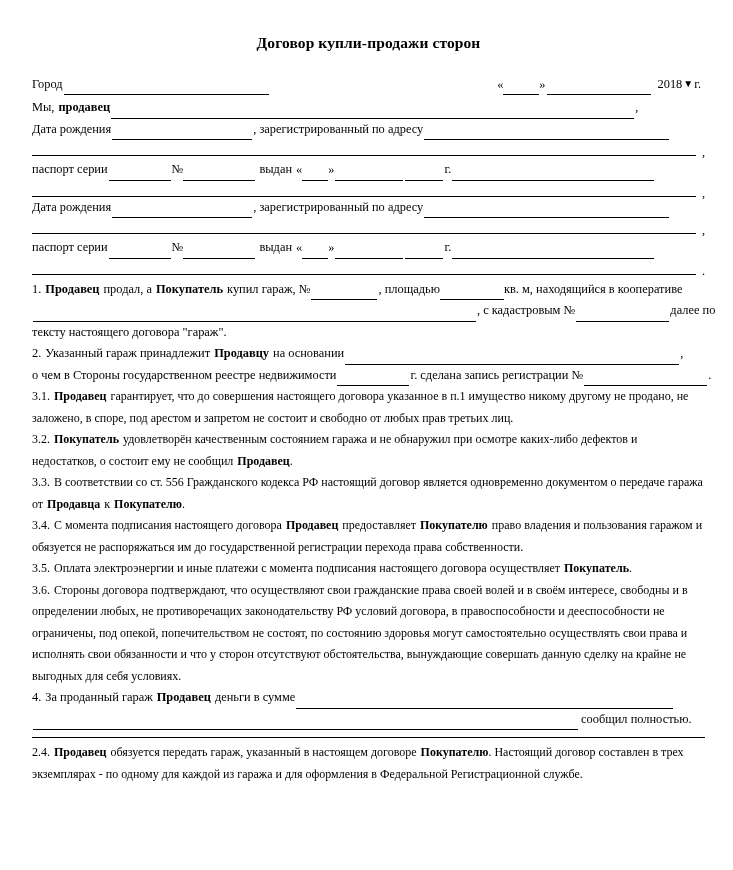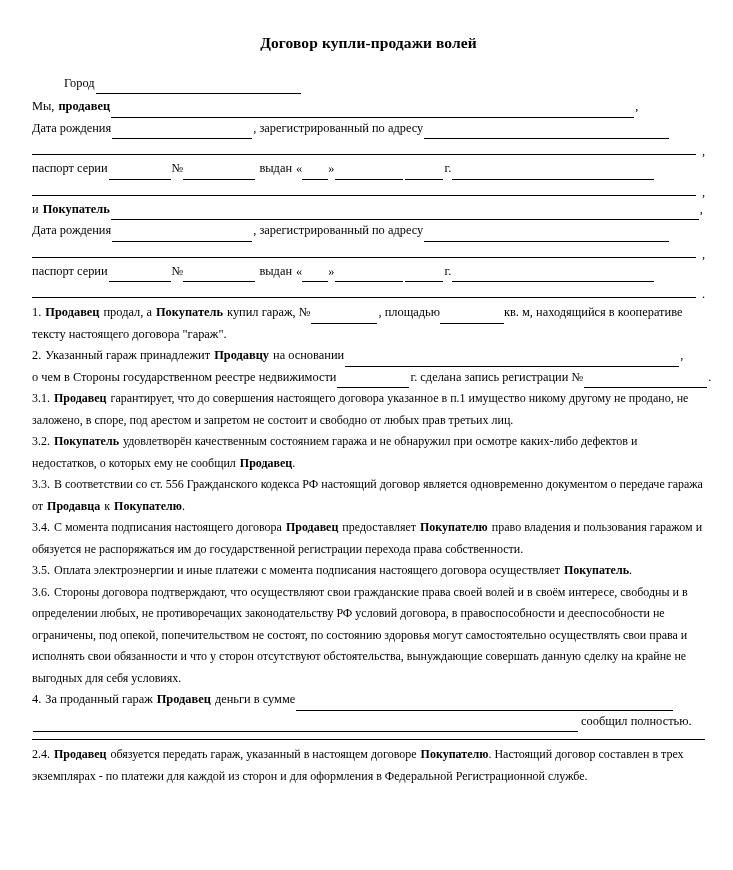--- a/index.html
+++ b/index.html
@@ -86,21 +86,21 @@
 
   
   .header-row {
     display: flex;
     align-items: flex-end;
     justify-content: space-between;
     font-size: 12.4px;
     line-height: 21.5px;
     padding-top: 2px;
   }
-  .city-block { white-space: nowrap; margin-left: 32px; }
+  .city-block { white-space: nowrap; }
   .date-block { white-space: nowrap; padding-right: 4px; }
   .quote-blank {
     display: inline-block;
     border-bottom: 1.1px solid #000;
     width: 36px;
     height: 13px;
     vertical-align: bottom;
   }
   .caret {
     font-size: 10px;
@@ -108,82 +108,83 @@
     padding: 0 1px;
   }
   .spacer-2 { height: 2px; }
   .spacer-4 { height: 4px; }
 </style>
 </head>
 <body>
 
 <div class="page">
 
-  <div class="doc-title">Договор купли-продажи волей</div>
+  <div class="doc-title">Договор купли-продажи сторон</div>
 
   <div class="header-row">
     <span class="city-block"><span>Город</span><span class="fill" style="width:205px"></span></span>
+    <span class="date-block"><span>«</span><span class="quote-blank"></span><span>»</span><span class="fill" style="width:104px"></span><span style="padding-left:6px">2018</span><span class="caret">▼</span><span>г.</span></span>
   </div>
 
   <div class="spacer-2"></div>
 
   <div class="row"><span>Мы,</span><span class="b" style="padding-left:4px">продавец</span><span class="fill" style="width:523px"></span><span>,</span></div>
 
   <div class="row"><span>Дата рождения</span><span class="fill" style="width:140px"></span><span>, зарегистрированный по адресу</span><span class="fill" style="width:245px"></span></div>
 
   <div class="rule-line with-tail">
       <span class="tail">,</span>
     </div>
 
   <div class="row" style="padding-top:3px"><span>паспорт серии</span><span class="fill" style="width:62px"></span><span>№</span><span class="fill tight" style="width:72px"></span><span style="padding-left:4px">выдан</span><span style="padding-left:4px">«</span><span class="quote-blank" style="width:26px"></span><span>»</span><span class="fill" style="width:68px"></span><span class="fill" style="width:38px"></span><span>г.</span><span class="fill" style="width:202px"></span></div>
 
   <div class="rule-line with-tail">
       <span class="tail">,</span>
     </div>
 
-  <div class="row" style="padding-top:3px"><span>и</span><span class="b" style="padding-left:4px">Покупатель</span><span class="fill" style="width:588px"></span><span>,</span></div>
 
   <div class="row"><span>Дата рождения</span><span class="fill" style="width:140px"></span><span>, зарегистрированный по адресу</span><span class="fill" style="width:245px"></span></div>
 
   <div class="rule-line with-tail">
       <span class="tail">,</span>
     </div>
 
   <div class="row" style="padding-top:3px"><span>паспорт серии</span><span class="fill" style="width:62px"></span><span>№</span><span class="fill tight" style="width:72px"></span><span style="padding-left:4px">выдан</span><span style="padding-left:4px">«</span><span class="quote-blank" style="width:26px"></span><span>»</span><span class="fill" style="width:68px"></span><span class="fill" style="width:38px"></span><span>г.</span><span class="fill" style="width:202px"></span></div>
 
   <div class="rule-line with-tail">
       <span class="tail">.</span>
     </div>
 
   <div class="spacer-4"></div>
 
 
   <div class="row"><span>1.</span><span class="b" style="padding-left:4px">Продавец</span><span style="padding-left:4px">продал, а</span><span class="b" style="padding-left:4px">Покупатель</span><span style="padding-left:4px">купил гараж, №</span><span class="fill" style="width:66px"></span><span>, площадью</span><span class="fill tight" style="width:64px"></span><span>кв. м, находящийся в кооперативе</span></div>
 
 
+  <div class="row"><span class="fill" style="width:443px"></span><span>, с кадастровым №</span><span class="fill" style="width:93px"></span><span>далее по</span></div>
 
   <div class="row"><span>тексту настоящего договора "гараж".</span></div>
 
   <div class="row"><span>2.</span><span style="padding-left:4px">Указанный гараж принадлежит</span><span class="b" style="padding-left:4px">Продавцу</span><span style="padding-left:4px">на основании</span><span class="fill" style="width:334px"></span><span>,</span></div>
 
   <div class="row"><span>о чем в Стороны государственном реестре недвижимости</span><span class="fill" style="width:72px"></span><span>г. сделана запись регистрации №</span><span class="fill" style="width:123px"></span><span>.</span></div>
 
   <div class="para"><span>3.1.</span><span class="b" style="padding-left:4px">Продавец</span><span style="padding-left:4px">гарантирует, что до совершения настоящего договора указанное в п.1 имущество никому другому не продано, не заложено, в споре, под арестом и запретом не состоит и свободно от любых прав третьих лиц.</span></div>
 
-  <div class="para"><span>3.2.</span><span class="b" style="padding-left:4px">Покупатель</span><span style="padding-left:4px">удовлетворён качественным состоянием гаража и не обнаружил при осмотре каких-либо дефектов и недостатков, о которых ему не сообщил</span><span class="b" style="padding-left:4px">Продавец</span><span>.</span></div>
+  <div class="para"><span>3.2.</span><span class="b" style="padding-left:4px">Покупатель</span><span style="padding-left:4px">удовлетворён качественным состоянием гаража и не обнаружил при осмотре каких-либо дефектов и недостатков, о состоит ему не сообщил</span><span class="b" style="padding-left:4px">Продавец</span><span>.</span></div>
 
   <div class="para"><span>3.3.</span><span style="padding-left:4px">В соответствии со ст. 556 Гражданского кодекса РФ настоящий договор является одновременно документом о передаче гаража от</span><span class="b" style="padding-left:4px">Продавца</span><span style="padding-left:4px">к</span><span class="b" style="padding-left:4px">Покупателю</span><span>.</span></div>
 
   <div class="para"><span>3.4.</span><span style="padding-left:4px">С момента подписания настоящего договора</span><span class="b" style="padding-left:4px">Продавец</span><span style="padding-left:4px">предоставляет</span><span class="b" style="padding-left:4px">Покупателю</span><span style="padding-left:4px">право владения и пользования гаражом и обязуется не распоряжаться им до государственной регистрации перехода права собственности.</span></div>
 
   <div class="para"><span>3.5.</span><span style="padding-left:4px">Оплата электроэнергии и иные платежи с момента подписания настоящего договора осуществляет</span><span class="b" style="padding-left:4px">Покупатель</span><span>.</span></div>
 
   <div class="para"><span>3.6.</span><span style="padding-left:4px">Стороны договора подтверждают, что осуществляют свои гражданские права своей волей и в своём интересе, свободны и в определении любых, не противоречащих законодательству РФ условий договора, в правоспособности и дееспособности не ограничены, под опекой, попечительством не состоят, по состоянию здоровья могут самостоятельно осуществлять свои права и исполнять свои обязанности и что у сторон отсутствуют обстоятельства, вынуждающие совершать данную сделку на крайне не выгодных для себя условиях.</span></div>
 
   <div class="row"><span>4.</span><span style="padding-left:4px">За проданный гараж</span><span class="b" style="padding-left:4px">Продавец</span><span style="padding-left:4px">деньги в сумме</span><span class="fill" style="width:377px"></span></div>
 
   <div class="row"><span class="fill" style="width:545px"></span><span style="padding-left:2px">сообщил полностью.</span></div>
 
   <div class="hr-sep"></div>
 
-  <div class="para"><span>2.4.</span><span class="b" style="padding-left:4px">Продавец</span><span style="padding-left:4px">обязуется передать гараж, указанный в настоящем договоре</span><span class="b" style="padding-left:4px">Покупателю</span><span>. Настоящий договор составлен в трех экземплярах - по платежи для каждой из сторон и для оформления в Федеральной Регистрационной службе.</span></div>
+  <div class="para"><span>2.4.</span><span class="b" style="padding-left:4px">Продавец</span><span style="padding-left:4px">обязуется передать гараж, указанный в настоящем договоре</span><span class="b" style="padding-left:4px">Покупателю</span><span>. Настоящий договор составлен в трех экземплярах - по одному для каждой из гаража и для оформления в Федеральной Регистрационной службе.</span></div>
 
 </div>
 
 </body></html>

